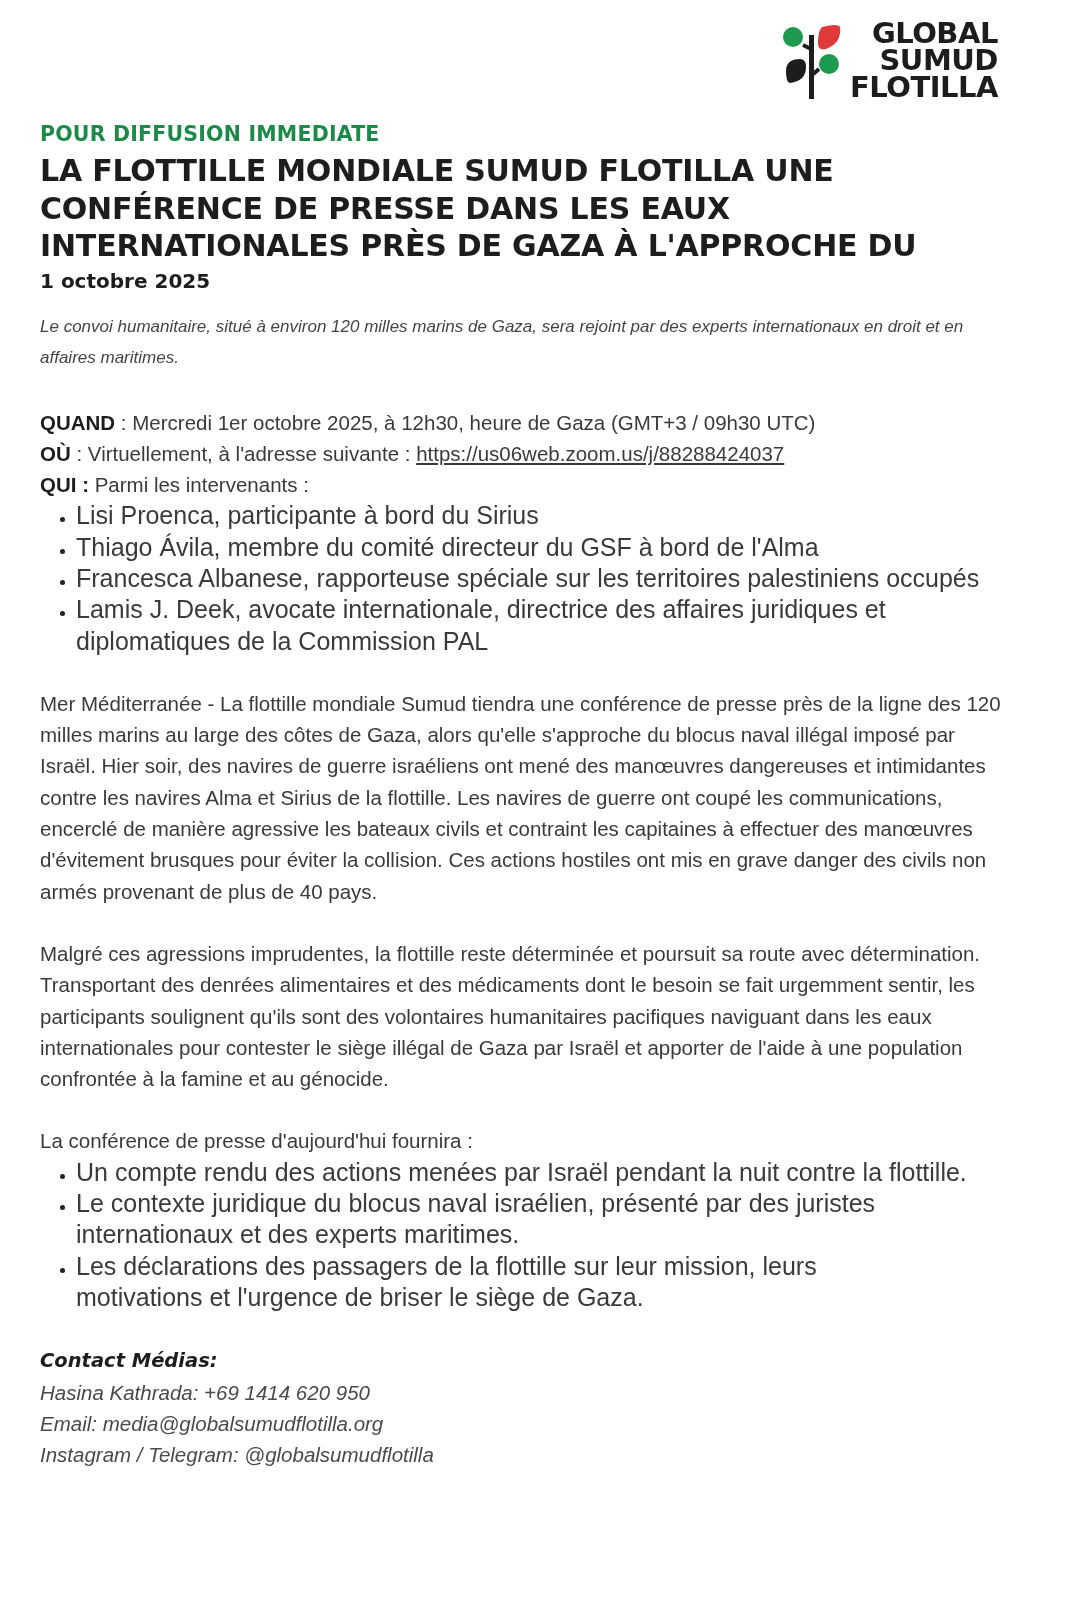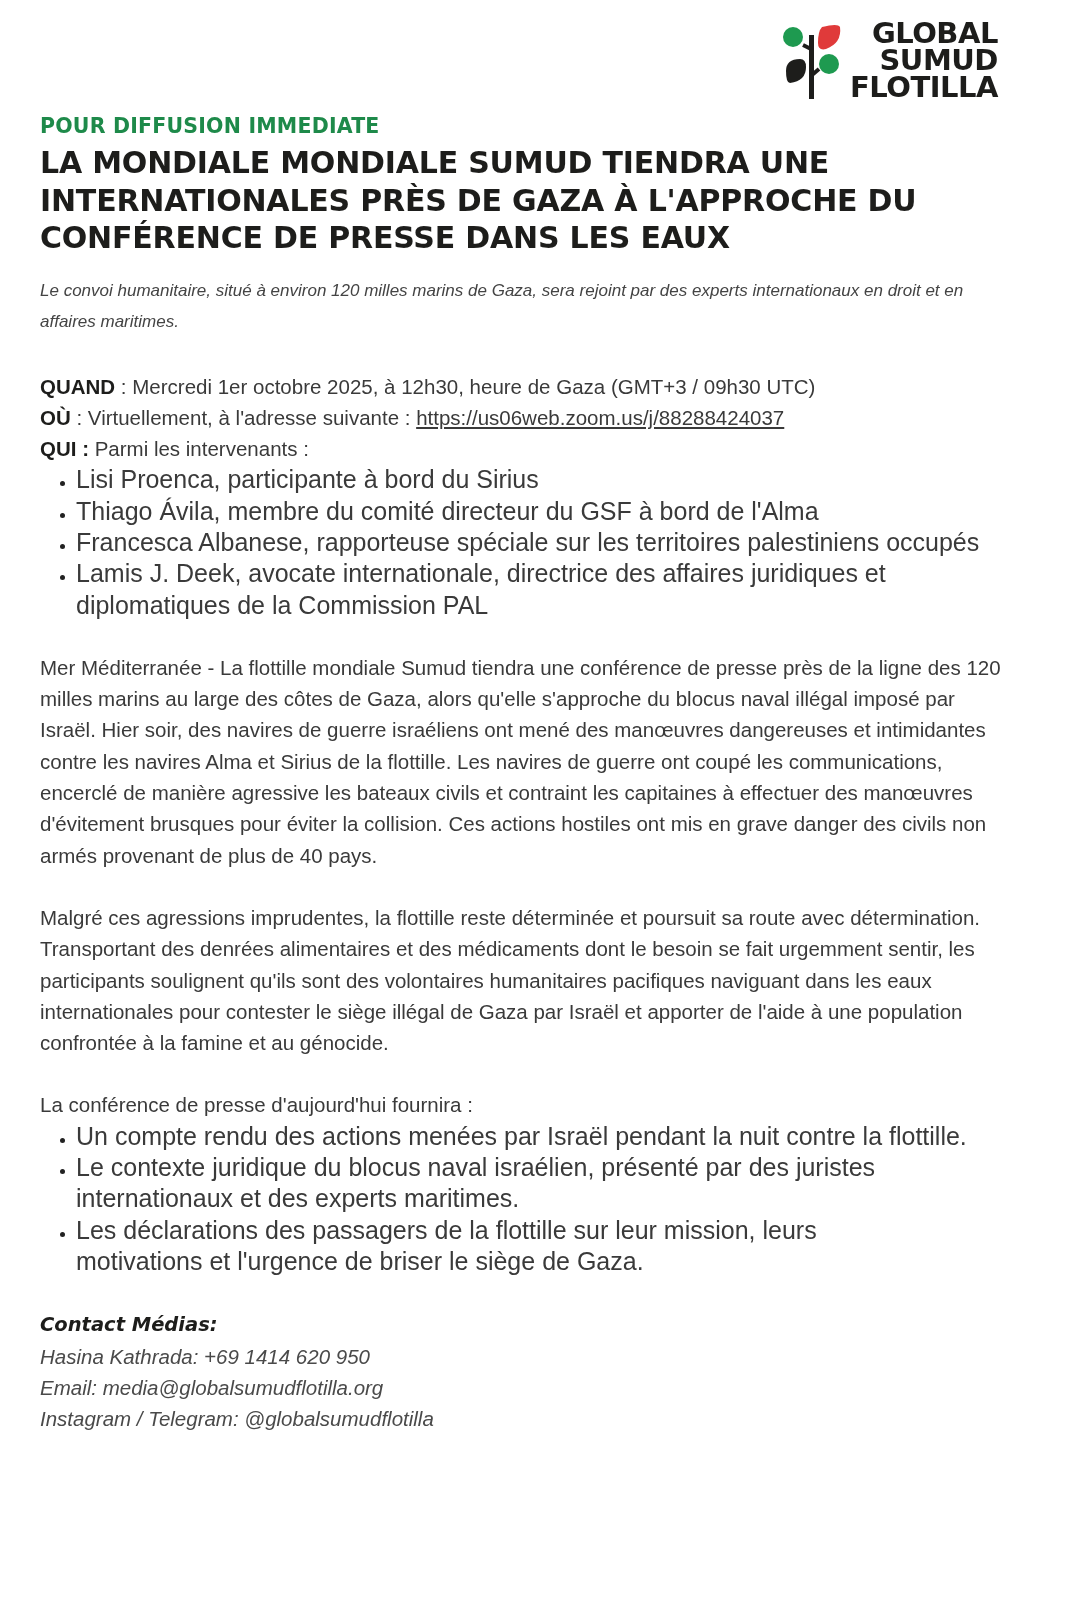--- a/index.html
+++ b/index.html
@@ -12,21 +12,21 @@
       position: absolute; left: 782px; top: 18px; height: 84px;
       display: flex; align-items: center; text-align: right;
     }
     .logo svg { width: 62px; height: 82px; }
     .logo-text {
       font-family: "DejaVu Sans", sans-serif; font-weight: bold;
       font-size: 29px; line-height: 27px; color: #1d1d1b; letter-spacing: -0.5px;
       margin-left: 6px;
     }
     .logo-text div { display: block; }
-    .page { position: absolute; left: 40px; top: 112px; width: 1000px; }
+    .page { position: absolute; left: 40px; top: 120px; width: 1000px; }
     .kicker {
       color: #1e8a4a; font-weight: bold; font-size: 20.5px; letter-spacing: 0.2px;
       margin: 2px 0 6px 0; font-family: "DejaVu Sans", sans-serif;
     }
     .headline {
       font-family: "DejaVu Sans", sans-serif; font-weight: bold;
       font-size: 30px; line-height: 37.5px; color: #1d1d1b; margin: 0;
       letter-spacing: -0.2px;
     }
     .headline span { display: block; }
@@ -66,24 +66,25 @@
   <div class="logo-text">
     <div>GLOBAL</div>
     <div>SUMUD</div>
     <div>FLOTILLA</div>
   </div>
 </div>
 
 <div class="page">
   <div class="kicker">POUR DIFFUSION IMMEDIATE</div>
   <h1 class="headline">
-    <span>LA MONDIALE MONDIALE SUMUD TIENDRA UNE</span>
+    <span>LA FLOTTILLE MONDIALE SUMUD FLOTILLA UNE</span>
+    <span>CONFÉRENCE DE PRESSE DANS LES EAUX</span>
     <span>INTERNATIONALES PRÈS DE GAZA À L'APPROCHE DU</span>
-    <span>CONFÉRENCE DE PRESSE DANS LES EAUX</span>
   </h1>
+  <div class="date">1 octobre 2025</div>
 
   <div class="lede">Le convoi humanitaire, situé à environ 120 milles marins de Gaza, sera rejoint par des experts internationaux en droit et en affaires maritimes.</div>
 
   <div class="info">
     <div><b>QUAND</b><span> : Mercredi 1er octobre 2025, à 12h30, heure de Gaza (GMT+3 / 09h30 UTC)</span></div>
     <div><b>OÙ</b><span> : Virtuellement, à l'adresse suivante : </span><a href="#">https://us06web.zoom.us/j/88288424037</a></div>
     <div><b>QUI :</b><span> Parmi les intervenants :</span></div>
     <ul>
       <li>Lisi Proenca, participante à bord du Sirius</li>
       <li>Thiago Ávila, membre du comité directeur du GSF à bord de l'Alma</li>

